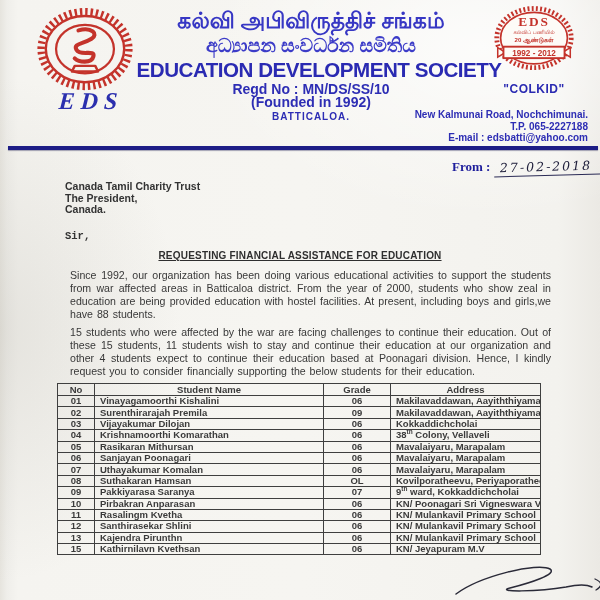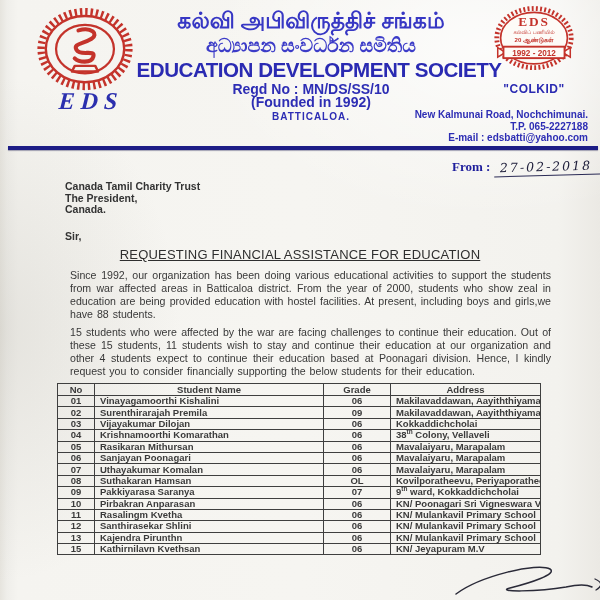--- a/index.html
+++ b/index.html
@@ -34,23 +34,23 @@
   .divider{left:8px;top:146px;width:590px;height:4px;background:#1d1d86;box-shadow:0 1px 1px rgba(40,40,90,.4);}
 
   
   .date-row{left:452px;top:159px;font-family:"Liberation Serif",serif;font-size:13px;color:#1e1e9c;font-weight:bold;white-space:nowrap;}
   .date-value{
     display:inline-block;font-family:"DejaVu Serif",serif;font-style:italic;font-weight:normal;
     color:#20203c;font-size:12.5px;letter-spacing:2px;min-width:96px;
     border-bottom:1.3px solid #2a2a55;transform:rotate(-1.5deg);padding:0 4px 1px 6px;
   }
   .recipient{left:65px;top:181px;font-size:10.5px;font-weight:bold;line-height:11.5px;color:#333;}
-  .salutation{left:65px;top:230px;font-size:10.5px;font-weight:bold;color:#333;}
+  .salutation{left:65px;top:230px;font-size:10.5px;font-weight:bold;color:#333;font-family:Liberation Mono, monospace;}
   .subject-wrap{left:60px;top:245px;width:480px;text-align:center;}
-  .subject{font-size:13px;font-weight:normal;color:#2f2f2f;text-decoration:underline;letter-spacing:.2px;}
+  .subject{font-size:10px;font-weight:bold;color:#2f2f2f;text-decoration:underline;letter-spacing:.2px;}
   .para{left:65px;width:481px;margin:5px;font-size:10.6px;line-height:13.1px;text-align:justify;color:#383838;word-spacing:1px;}
   .p1{top:264px;}
   .p2{top:321px;}
 
   
   table.students{border-collapse:collapse;left:57px;top:383px;width:484px;table-layout:fixed;}
   .students th,.students td{
     border:1.6px solid #3f3f3f;font-size:9.5px;font-weight:bold;color:#3b3b3b;
     padding:0 5px;height:10.4px;line-height:10px;white-space:nowrap;overflow:hidden;
   }

